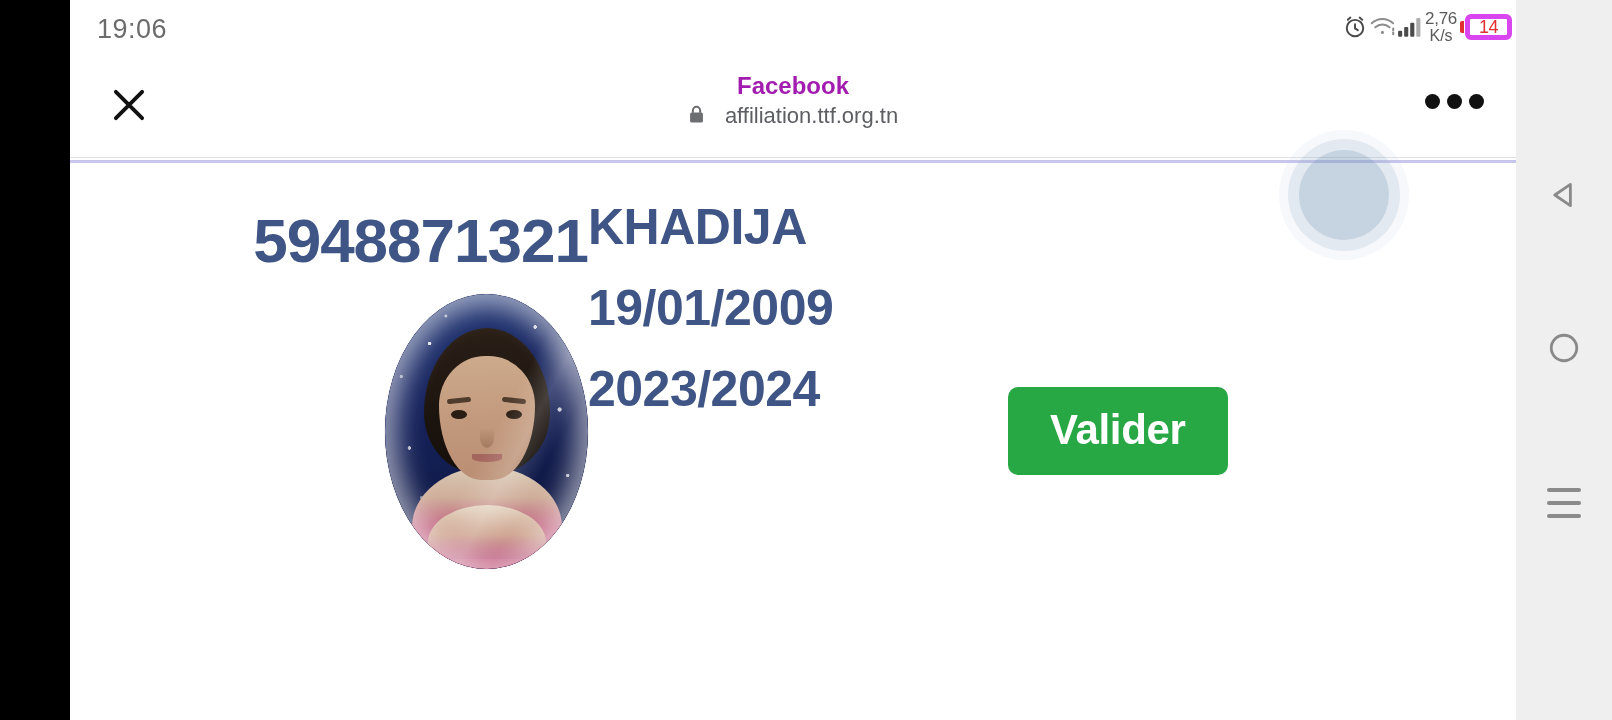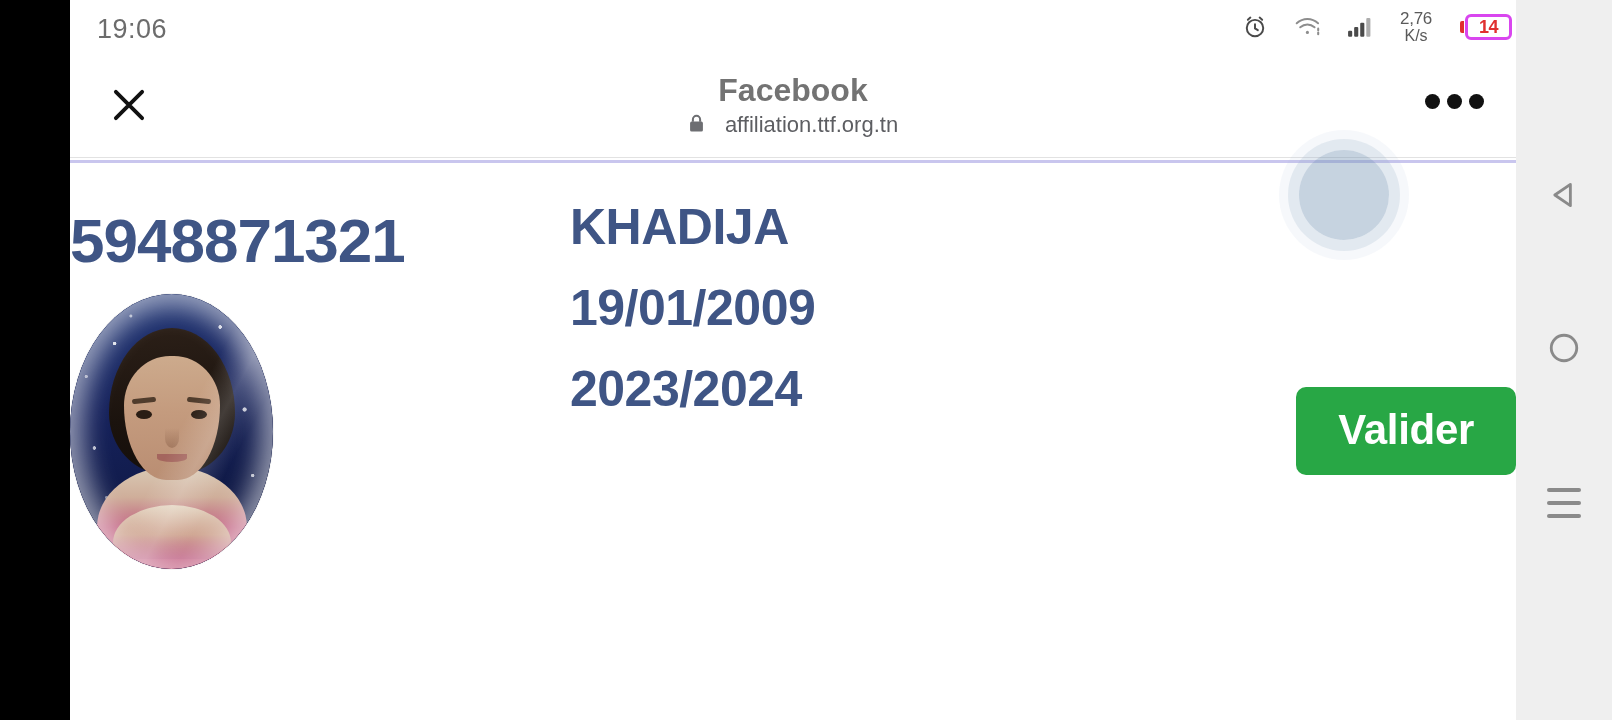--- a/index.html
+++ b/index.html
@@ -26,58 +26,58 @@
     position:relative; height:58px; width:100%;
     background:#ffffff;
   }
   .status-clock {
     position:absolute; left:27px; top:14px;
     font-size:27px; color:#6c6c6c; letter-spacing:.5px;
     font-family:"Liberation Sans", sans-serif;
   }
   .status-right {
     position:absolute; right:4px; top:10px;
-    display:flex; align-items:center; gap:26px;
+    display:flex; align-items:center; gap:1px;
   }
   .ico { display:block; }
   .netspeed {
     display:flex; flex-direction:column; align-items:center;
     line-height:1; color:#5a5a5a; margin-left:1px;
   }
   .netspeed .v { font-size:17px; font-weight:400; letter-spacing:-.3px; }
   .netspeed .u { font-size:16px; margin-top:1px; }
   .battery {
     position:relative; display:flex; align-items:center; margin-left:2px;
   }
   .batt-tip {
     width:4px; height:12px; background:#e03030; border-radius:2px 0 0 2px;
   }
   .batt-body {
-    width:47px; height:26px; border:3px solid #d946ef; border-radius:6px;
+    width:47px; height:26px; border:5px solid #d946ef; border-radius:6px;
     display:flex; align-items:center; justify-content:center;
-    color:#e03030; font-size:18px; font-weight:700; letter-spacing:-.5px;
+    color:#e03030; font-size:18px; font-weight:400; letter-spacing:-.5px;
     margin-left:1px;
   }
 
   
   .browser-header {
     position:relative; height:100px; width:100%;
     background:#ffffff; border-bottom:1px solid #e2e2e2;
   }
   .close-btn {
     position:absolute; left:28px; top:18px;
     width:62px; height:62px;
     display:flex; align-items:center; justify-content:center;
     cursor:pointer;
   }
   .title-block {
     position:absolute; left:0; right:0; top:14px;
     display:flex; flex-direction:column; align-items:center; gap:3px;
   }
-  .site-title { font-size:32px; font-weight:700; color:#737373; }
+  .site-title { font-size:24px; font-weight:700; color:#a21caf; }
   .url-row { display:flex; align-items:center; gap:20px; }
   .url-text { font-size:22px; color:#5d5e62; }
   .menu-btn {
     position:absolute; right:28px; top:26px;
     display:flex; align-items:center; gap:7px;
     padding:10px 4px; cursor:pointer;
   }
   .menu-btn span {
     width:15px; height:15px; border-radius:50%; background:#111;
     display:block;
@@ -98,21 +98,21 @@
     overflow:hidden;
   }
   .record-row {
     position:absolute; left:0; top:0; width:100%; height:100%;
     display:flex; align-items:flex-start;
   }
 
   
   .col-id {
     width:500px; padding-top:45px;
-    display:flex; flex-direction:column; align-items:flex-start;
+    display:flex; flex-direction:column; align-items:flex-end;margin-left:18px;
   }
   .licence-no {
     font-size:62px; font-weight:700; color:#3f5585;
     letter-spacing:-1px; line-height:1;
   }
   .photo-wrap {
     margin-top:22px;
     width:203px; height:275px;
     border-radius:50% / 50%;
     overflow:hidden;
@@ -211,21 +211,21 @@
   .col-weight {
     width:260px; padding-top:228px;
     display:flex; justify-content:center;
   }
   .weight-cat {
     font-size:55px; font-weight:700; color:#3f5585; letter-spacing:-1px;
   }
   
   .col-action {
     flex:1; padding-top:222px;
-    display:flex; justify-content:flex-end;
+    display:flex; justify-content:flex-start;
   }
   .validate-btn {
     background:#28a745; color:#ffffff;
     font-size:42px; font-weight:700;
     padding:22px 42px 24px;
     border:none; border-radius:10px;
     cursor:pointer; letter-spacing:-.3px;
     line-height:1;
   }
 

